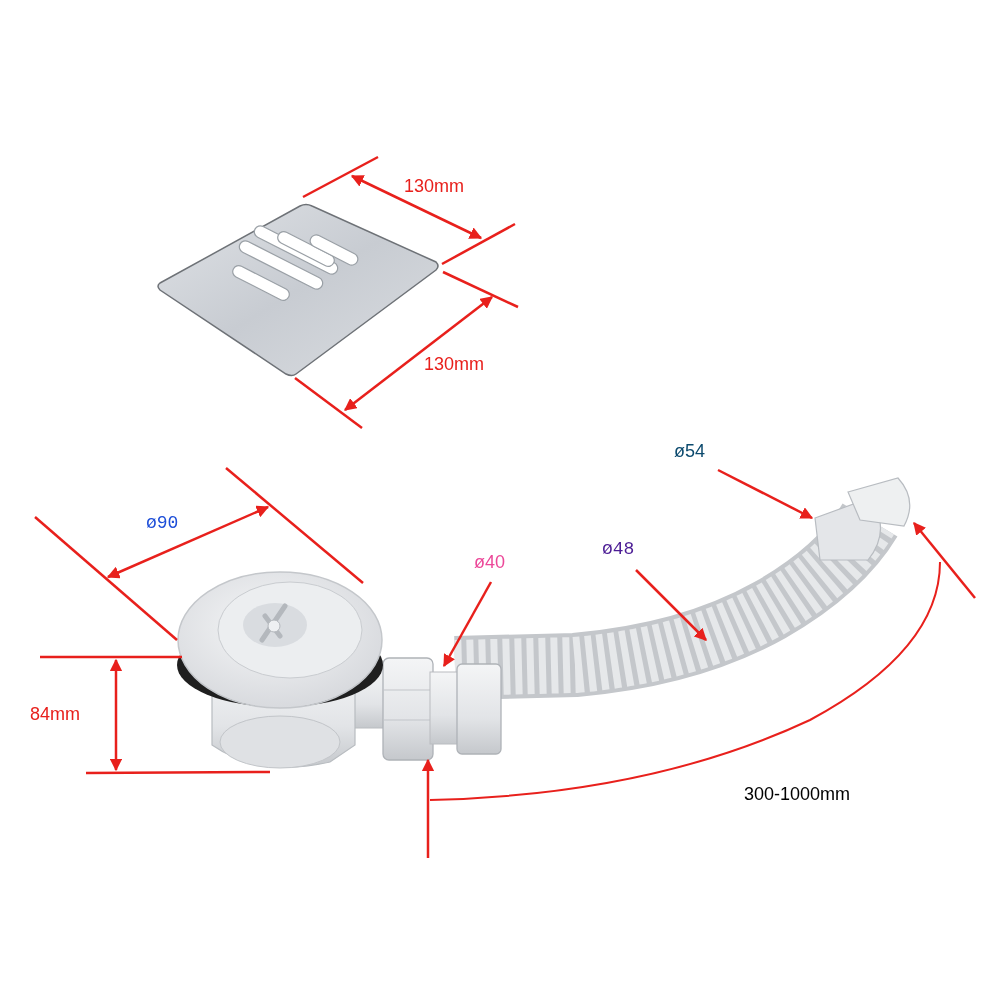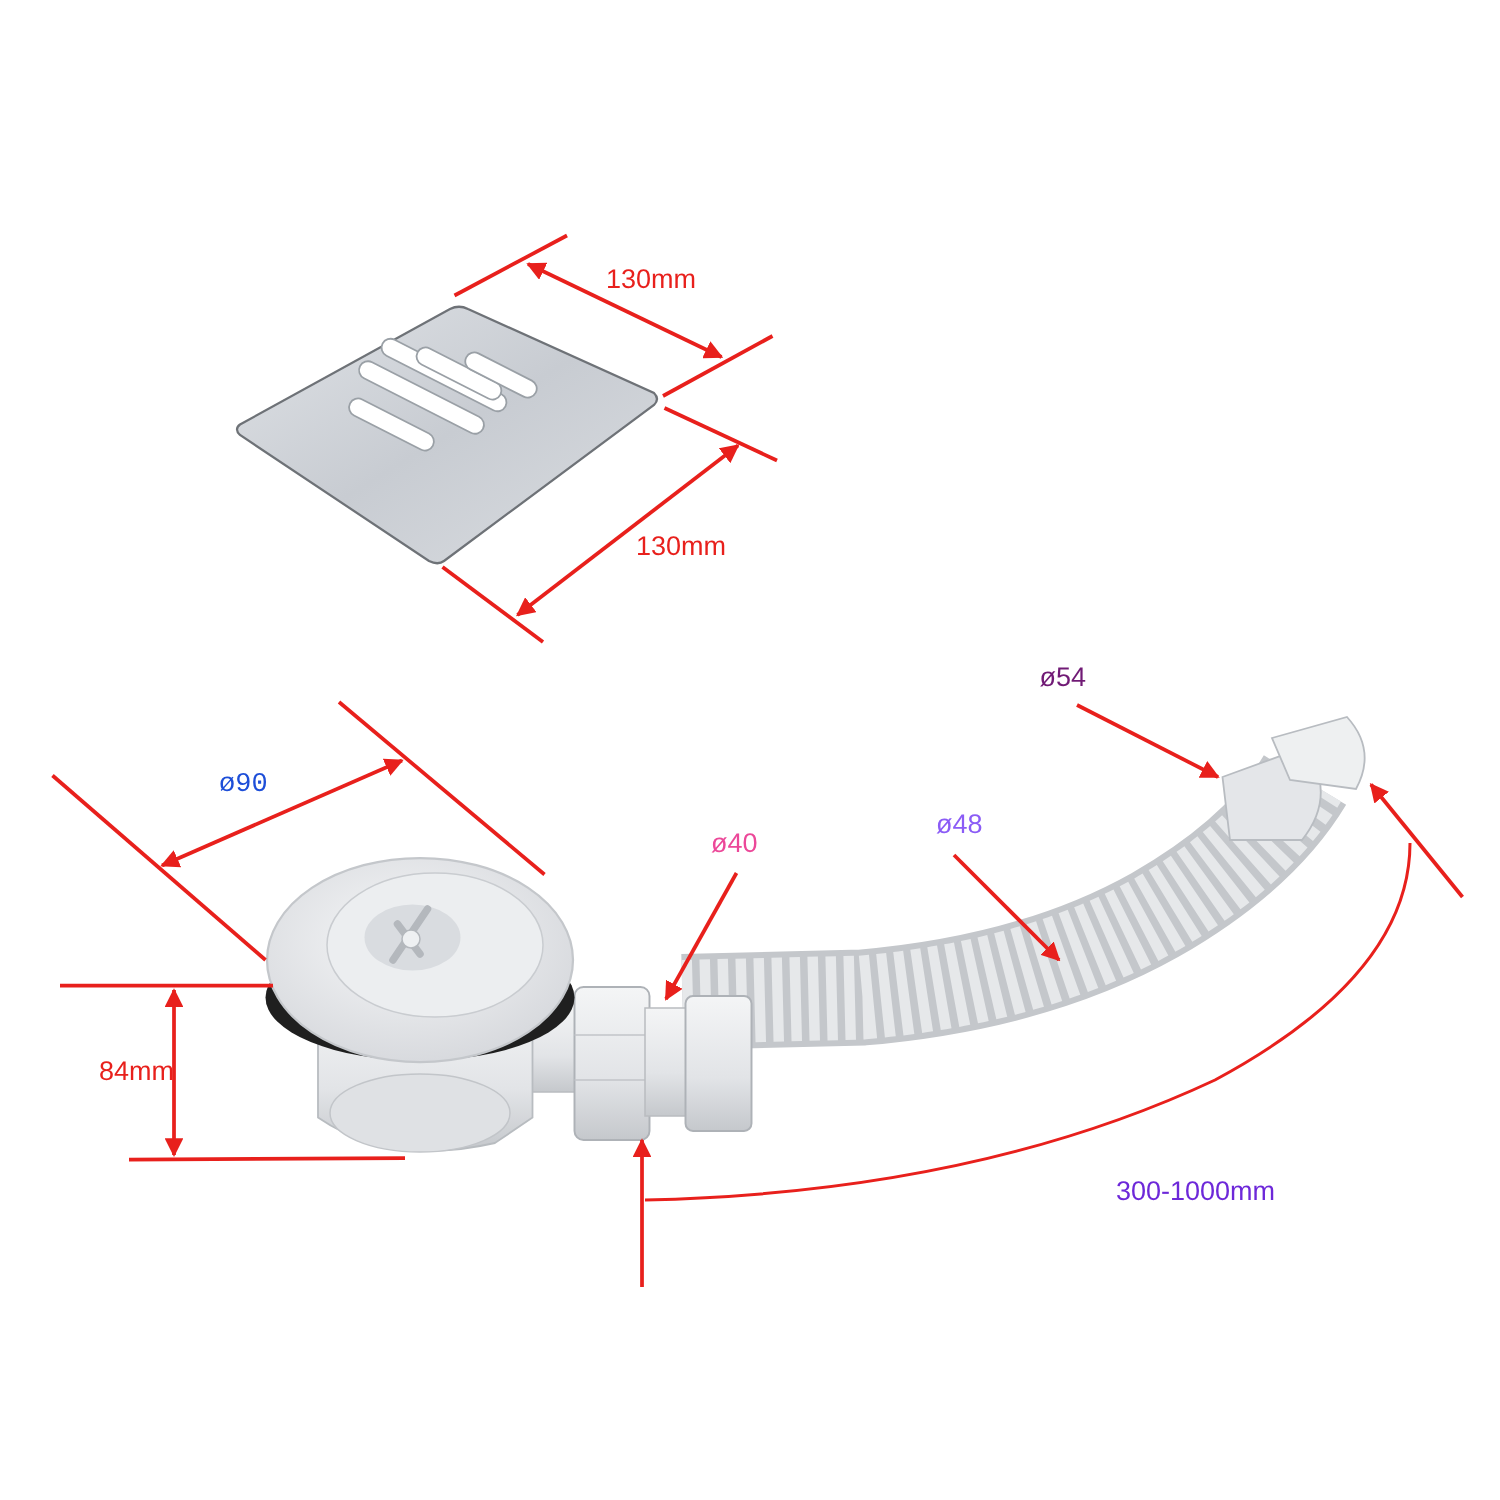--- a/index.html
+++ b/index.html
@@ -100,17 +100,17 @@
     <line x1="718" y1="470" x2="812" y2="518" marker-end="url(#ah)"></line>
     <line x1="428" y1="858" x2="428" y2="760" marker-end="url(#ah)"></line>
     <line x1="975" y1="598" x2="914" y2="523" marker-end="url(#ah)"></line>
     <path d="M430,800 Q650,795 810,720 Q940,650 940,562" stroke-width="2"></path>
   </g>
 </svg>
 
 <span class="lbl" style="left:404px;top:177px;color:#e8201c;">130mm</span>
 <span class="lbl" style="left:424px;top:355px;color:#e8201c;">130mm</span>
 <span class="lbl" style="left:146px;top:514px;color:#1d4ed8;font-family:Liberation Mono, monospace;">ø90</span>
-<span class="lbl" style="left:30px;top:705px;color:#e8201c;margin-left:36px;">84mm</span>
+<span class="lbl" style="left:30px;top:705px;color:#e8201c;">84mm</span>
 <span class="lbl" style="left:474px;top:553px;color:#ec4899;">ø40</span>
-<span class="lbl" style="left:624px;top:540px;color:#8b5cf6;">ø48</span>
-<span class="lbl" style="left:693px;top:442px;color:#701a75;">ø54</span>
-<span class="lbl" style="left:744px;top:785px;color:#6d28d9;">300-1000mm</span>
+<span class="lbl" style="left:602px;top:540px;color:#4c1d95;font-family:Liberation Mono, monospace;">ø48</span>
+<span class="lbl" style="left:674px;top:442px;color:#0c4a6e;">ø54</span>
+<span class="lbl" style="left:744px;top:785px;color:#000000;">300-1000mm</span>
 
 </body></html>

